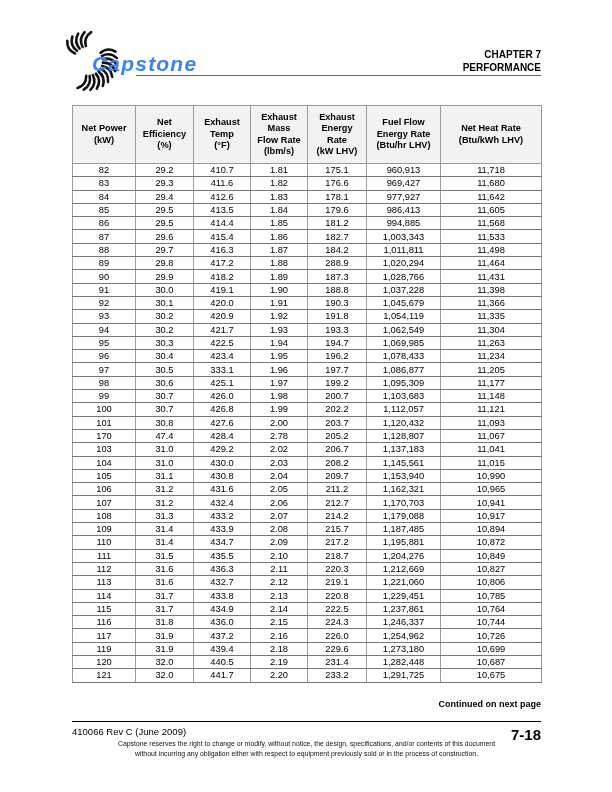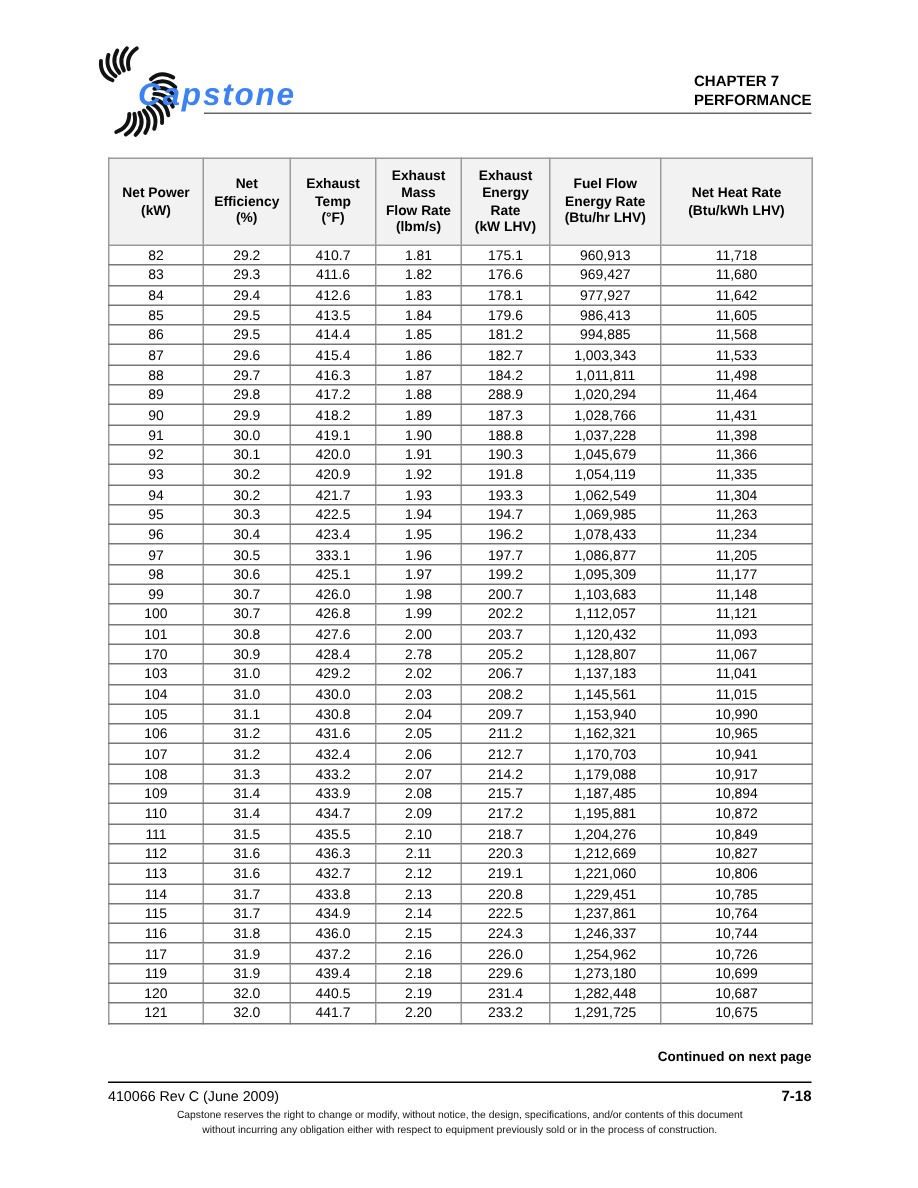--- a/index.html
+++ b/index.html
@@ -4,32 +4,32 @@
 <style>
   html, body { margin: 0; padding: 0; background: #ffffff; }
   body { width: 612px; height: 792px; position: relative; overflow: hidden;
          font-family: "Liberation Sans", sans-serif; color: #000; }
   .logo { position: absolute; left: 58px; top: 28px; width: 150px; height: 66px; }
   .logo svg { position: absolute; left: 0; top: 0; }
   .logo-text { position: absolute; left: 34px; top: 24px; font-size: 21px; font-weight: bold;
                font-style: italic; letter-spacing: 1.2px; color: #3b82f6; }
   .header-rule { position: absolute; left: 136px; top: 75px; width: 405px; height: 0;
                  border-top: 1px solid #666; }
-  .chapter { position: absolute; right: 71px; top: 48px; 
+  .chapter { position: absolute; right: 71px; top: 48px; text-align: right;
              font-size: 10px; font-weight: bold; line-height: 13px; }
   table.perf { position: absolute; left: 72px; top: 105px; border-collapse: collapse;
                font-size: 9.3px; table-layout: fixed; }
   table.perf th, table.perf td { border: 1px solid #9a9a9a; text-align: center; padding: 0; }
   table.perf th { background: #f2f2f2; font-weight: bold; height: 57px; line-height: 11.5px;
                   font-size: 9.2px; vertical-align: middle; }
   table.perf td { height: 12.3px; line-height: 12px; border-top-color: #777; border-bottom-color: #777; }
   .continued { position: absolute; right: 71px; top: 699px; font-size: 9px; font-weight: bold; }
   .footer-rule { position: absolute; left: 72px; top: 721px; width: 469px; border-top: 1px solid #000; }
   .doc-id { position: absolute; left: 72px; top: 726px; font-size: 9.5px; font-weight: normal; }
-  .page-num { position: absolute; right: 71px; top: 726px; font-size: 10px; font-weight: bold; }
+  .page-num { position: absolute; right: 71px; top: 726px; font-size: 15px; font-weight: bold; }
   .disclaimer { position: absolute; left: 72px; width: 469px; top: 739px; text-align: center;
                 font-size: 6.9px; line-height: 10px; color: #111; }
 </style>
 </head>
 <body>
 
 <div class="logo">
   <svg width="70" height="66" viewBox="0 0 70 66">
     <g id="swirl" fill="none" stroke="#111" stroke-width="2.6" stroke-linecap="round">
         <path d="M17.0,25.5 Q8.6,22.1 9.3,12.7"></path>
@@ -283,21 +283,21 @@
         <td>101</td>
         <td>30.8</td>
         <td>427.6</td>
         <td>2.00</td>
         <td>203.7</td>
         <td>1,120,432</td>
         <td>11,093</td>
       </tr>
       <tr>
         <td>170</td>
-        <td>30.9</td>
+        <td>47.4</td>
         <td>428.4</td>
         <td>2.78</td>
         <td>205.2</td>
         <td>1,128,807</td>
         <td>11,067</td>
       </tr>
       <tr>
         <td>103</td>
         <td>31.0</td>
         <td>429.2</td>

